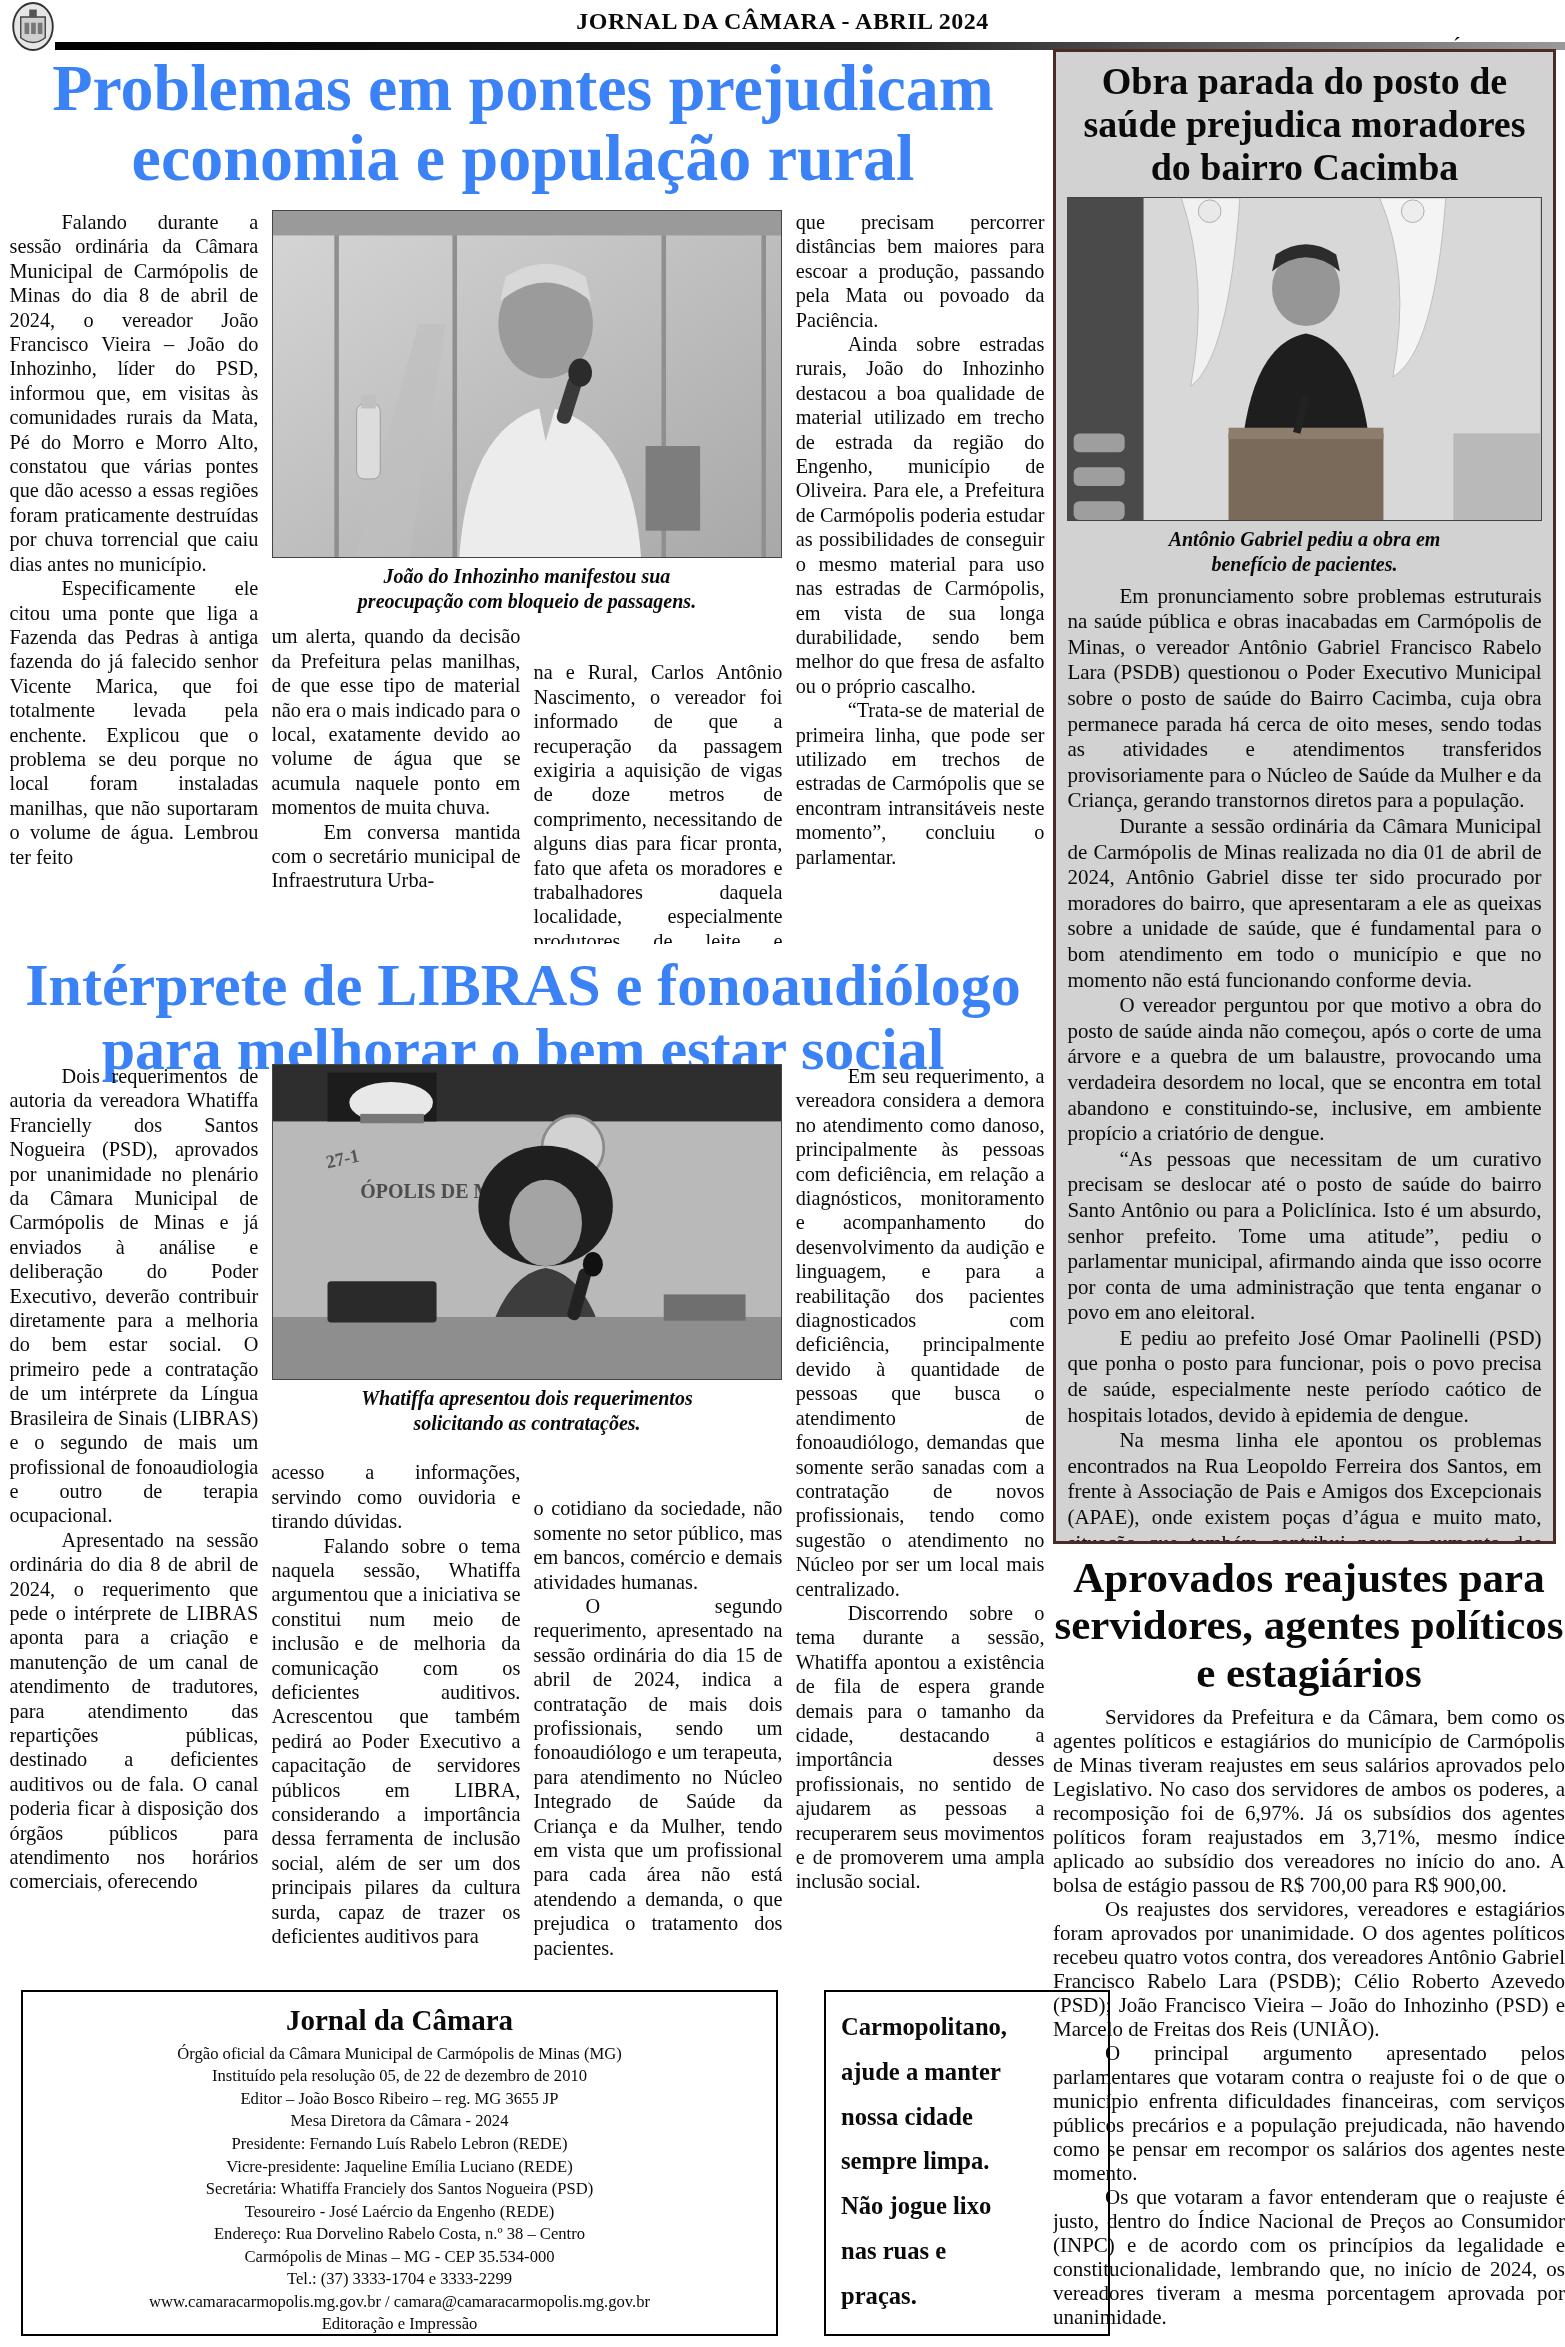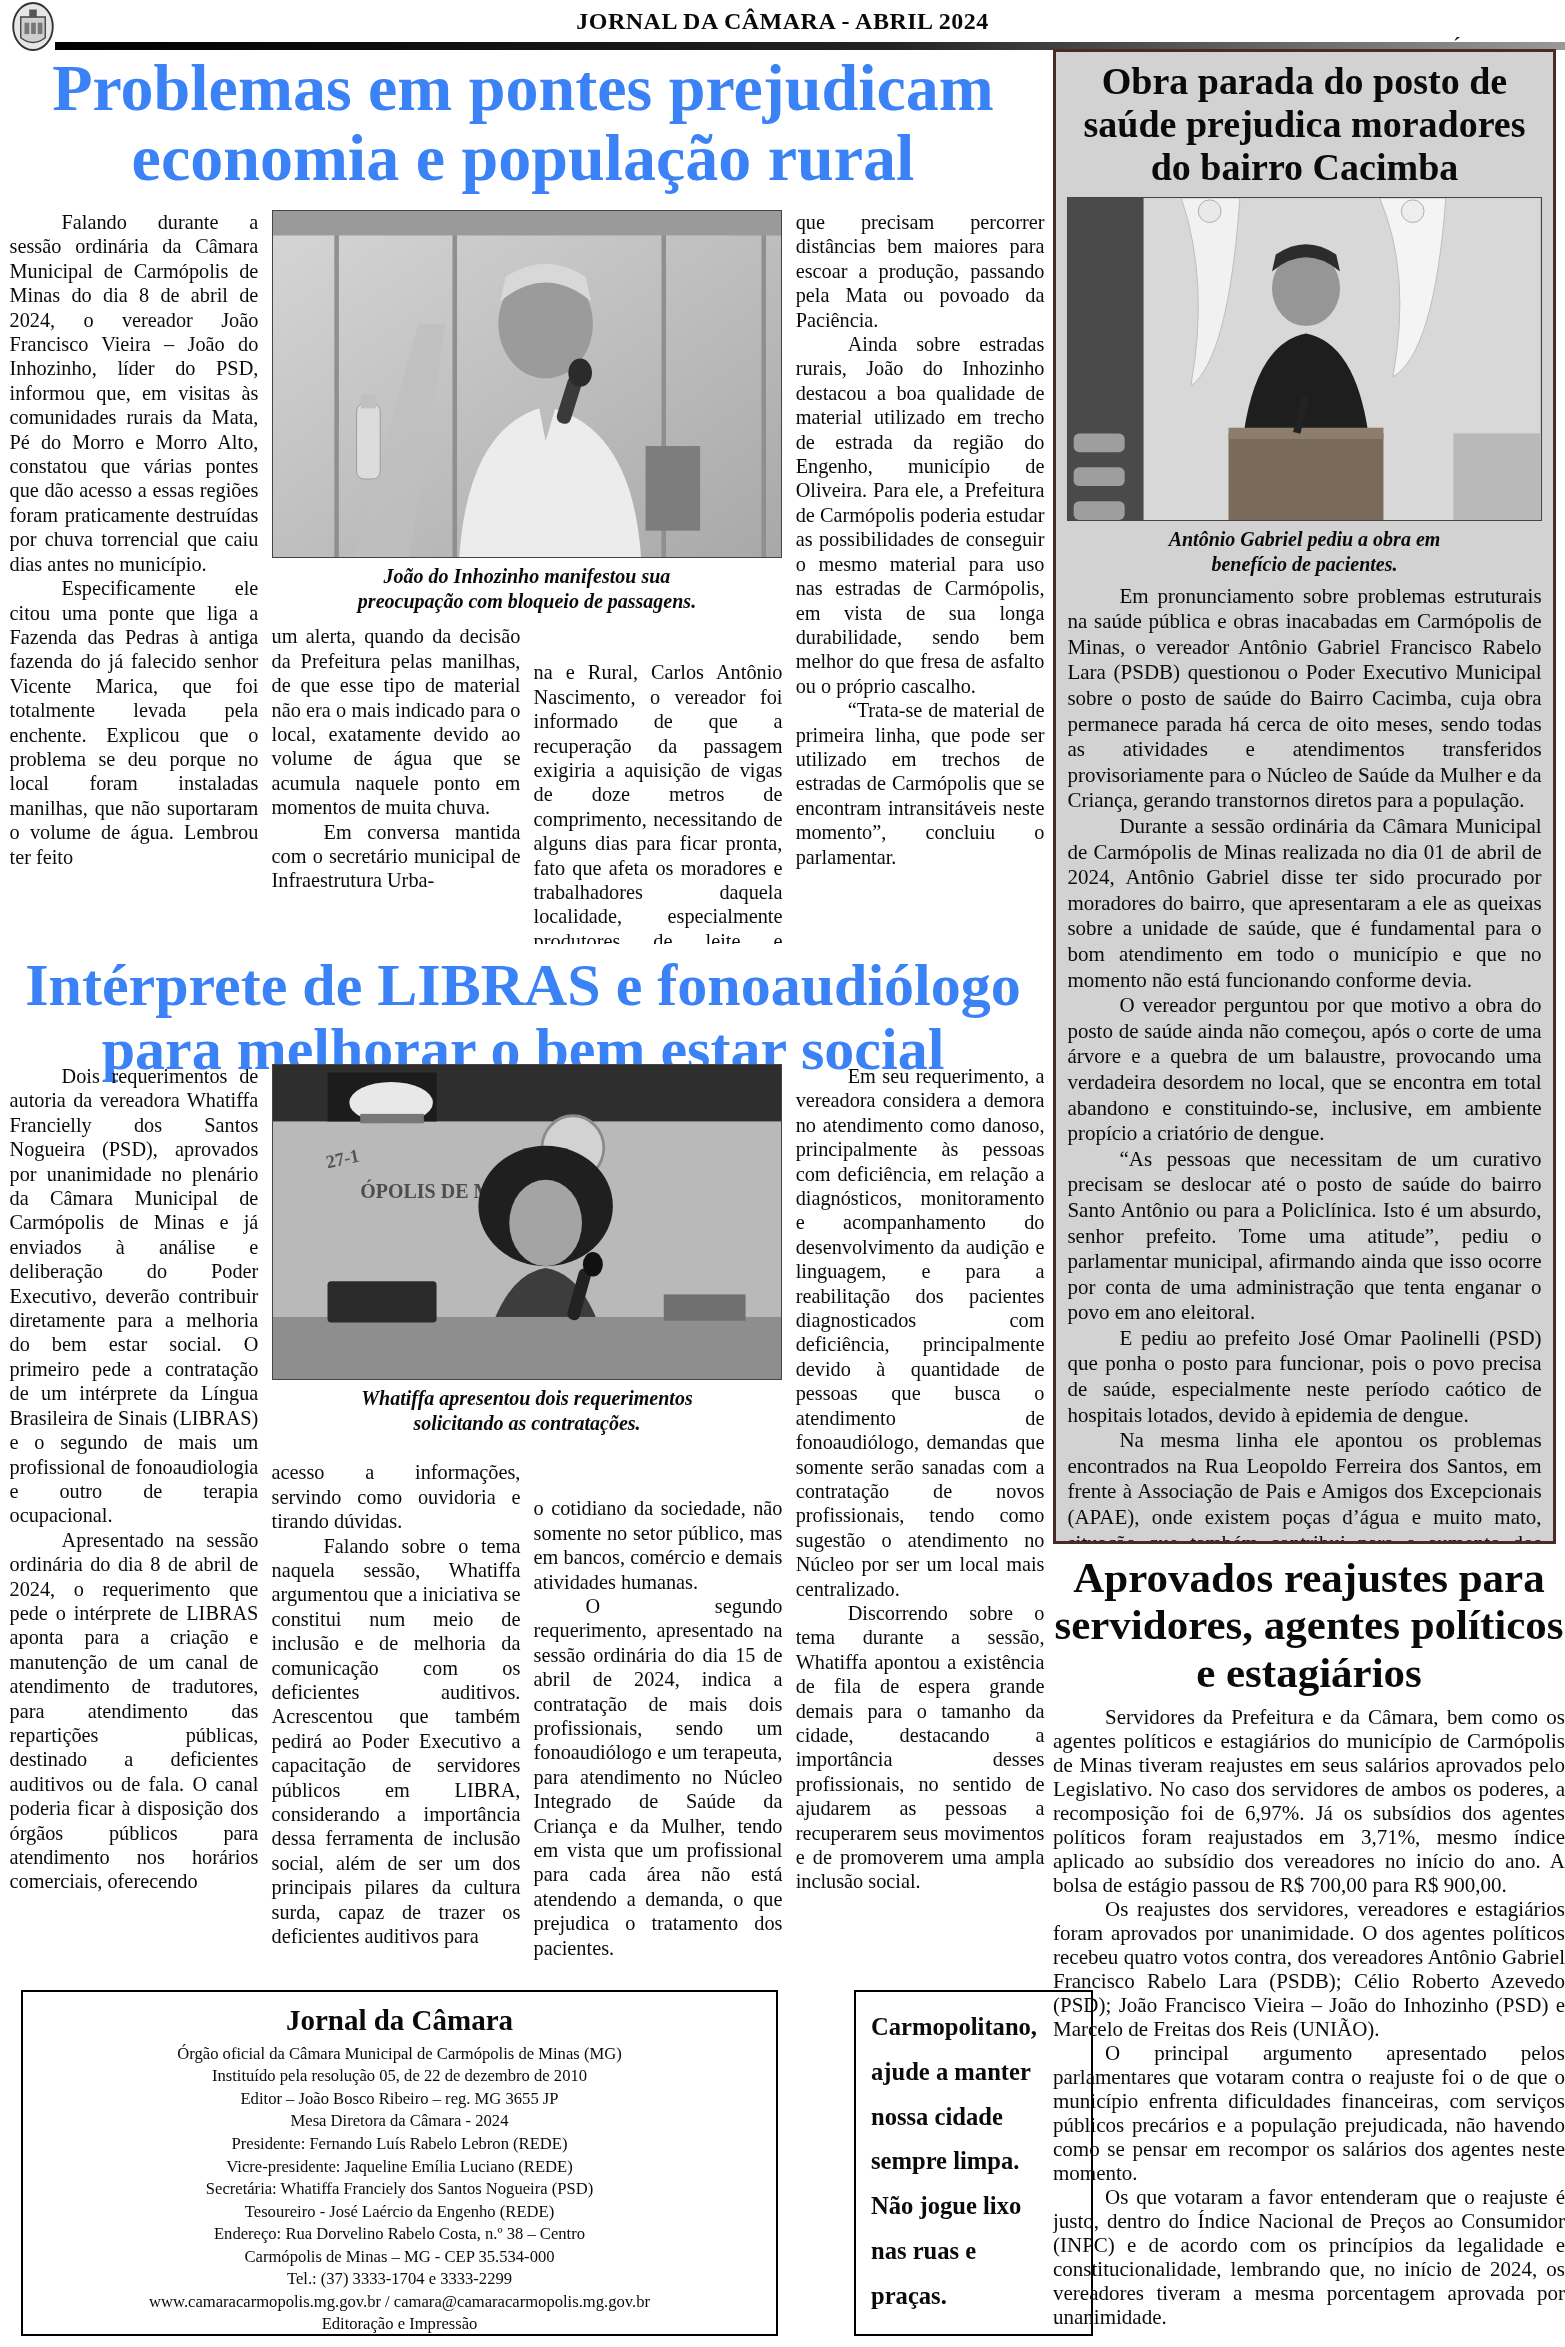--- a/index.html
+++ b/index.html
@@ -45,21 +45,21 @@
   
   .reajustes{position:absolute;left:1053px;top:1554px;width:512px;height:794px;overflow:hidden;}
   .reaj-headline{font-size:43px;font-weight:bold;text-align:center;line-height:1.1;margin:0 0 9.5px 0;}
   .reajustes .body p{margin:0;text-indent:52px;text-align:justify;font-size:21px;line-height:24px;}
   
   .colophon{position:absolute;left:21px;top:1990px;width:757px;height:346px;
         border:2.8px solid #000;box-sizing:border-box;text-align:center;padding-top:12px;overflow:hidden;}
   .colophon-title{font-size:29px;font-weight:bold;margin-bottom:5.7px;}
   .colophon-line{font-size:16.6px;line-height:1.36;}
   
-  .notice{position:absolute;left:854px;top:1990px;width:239px;height:346px;
+  .notice{position:absolute;left:824px;top:1990px;width:286px;height:346px;
         border:2.8px solid #000;box-sizing:border-box;padding:13.2px 15px;overflow:hidden;
         font-size:24.6px;font-weight:bold;line-height:1.82;}
 </style>
 </head>
 <body>
 
 <div class="page">
 
   <svg class="crest" viewBox="0 0 46 52">
     <ellipse cx="23" cy="26" rx="21" ry="25" fill="#e6e6e6" stroke="#333" stroke-width="2"></ellipse>

